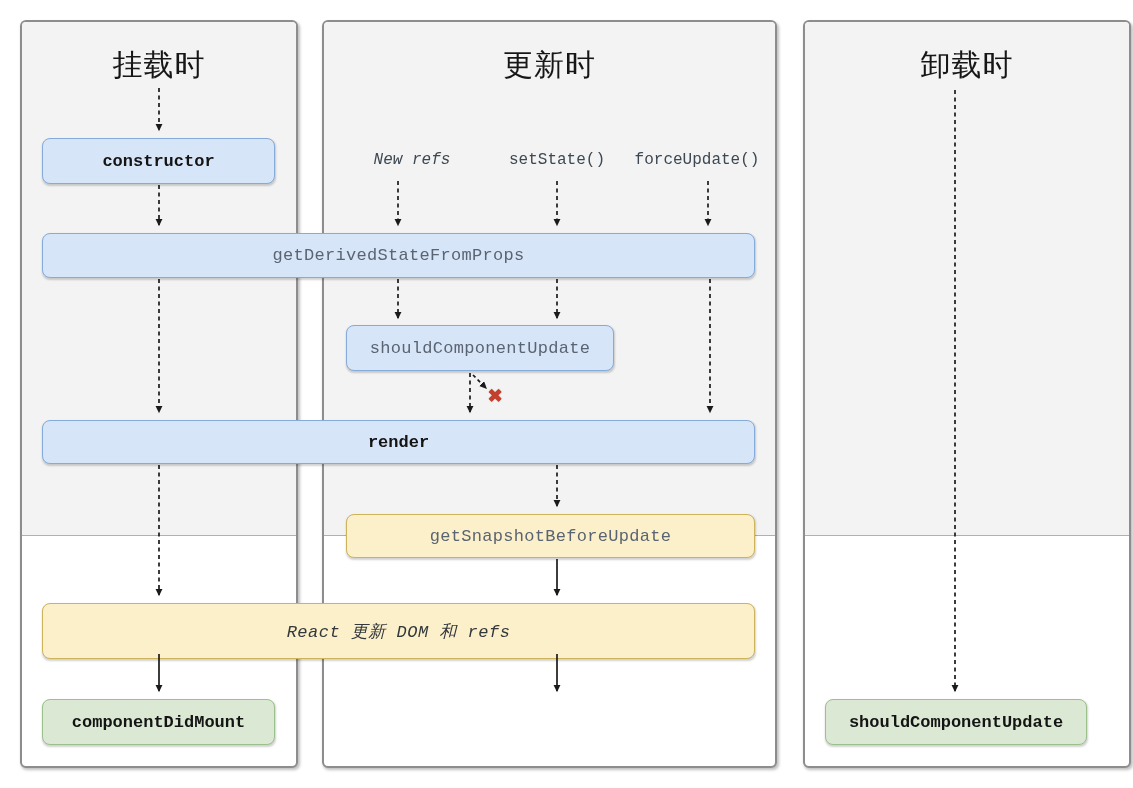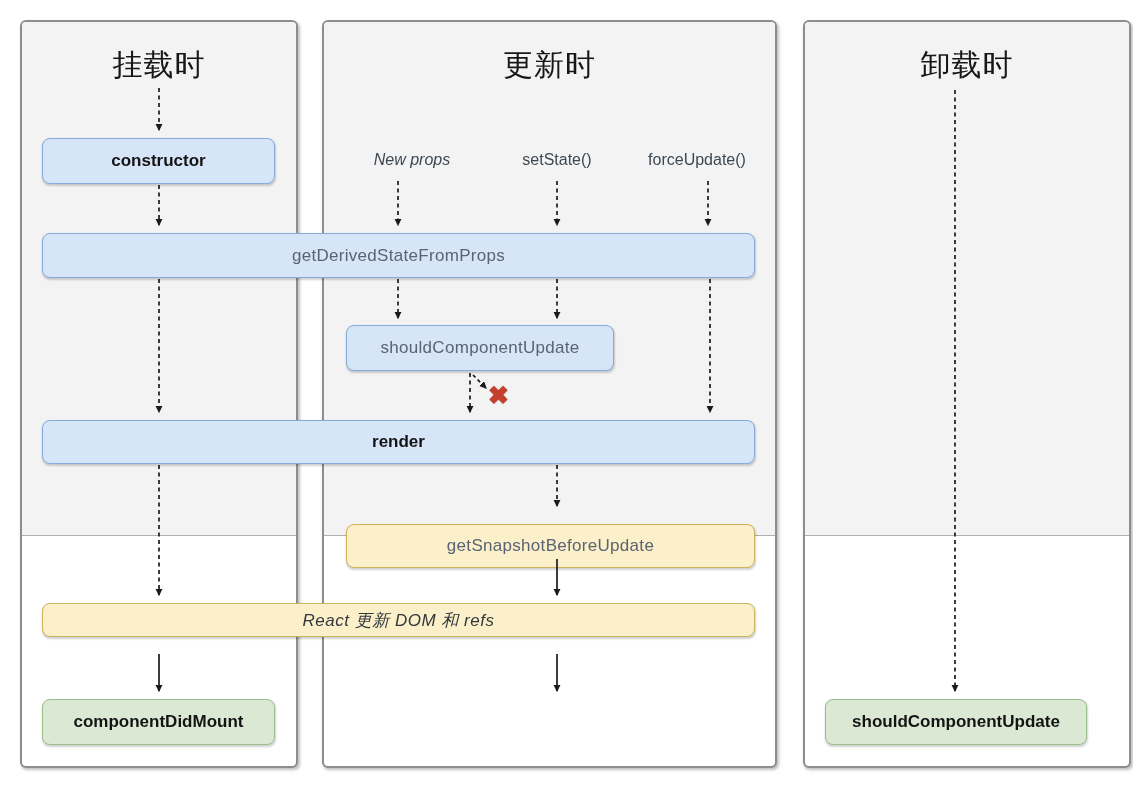--- a/index.html
+++ b/index.html
@@ -1,20 +1,20 @@
 <!DOCTYPE html>
 <html><head>
 <meta charset="utf-8">
 <style>
   html,body{margin:0;padding:0;background:#ffffff;}
   #stage{
     position:relative;
     width:1133px;height:788px;
     background:#ffffff;
-    font-family:Liberation Sans, sans-serif;
+    font-family:Liberation Mono, monospace;
     overflow:hidden;
   }
   .panel{
     position:absolute;top:20px;height:744px;
     background:#ffffff;
     border:2px solid #8d8d8d;
     border-radius:6px;
     box-shadow:1.5px 2px 3px rgba(0,0,0,0.25);
     z-index:1;
   }
@@ -84,35 +84,35 @@
   <div class="panel" style="left:322px;width:451px;">
     <div class="panel-gray"></div>
     <div class="panel-title">更新时</div>
   </div>
 
   <div class="panel" style="left:803px;width:301px;padding-left:23px;">
     <div class="panel-gray"></div>
     <div class="panel-title">卸载时</div>
   </div>
 
-  <div class="trigger italic" style="left:352px;top:151px;width:120px;">New props</div>
+  <div class="trigger italic" style="left:352px;top:151px;width:120px;">New refs</div>
   <div class="trigger" style="left:497px;top:151px;width:120px;">setState()</div>
   <div class="trigger" style="left:632px;top:151px;width:130px;">forceUpdate()</div>
 
   <div class="node blue bold" style="left:42px;top:138px;width:233px;height:46px;">constructor</div>
 
   <div class="node blue light" style="left:42px;top:233px;width:713px;height:45px;">getDerivedStateFromProps</div>
 
   <div class="node blue light" style="left:346px;top:325px;width:268px;height:46px;">shouldComponentUpdate</div>
 
   <div class="node blue bold" style="left:42px;top:420px;width:713px;height:44px;">render</div>
 
-  <div class="node yellow light" style="left:346px;top:514px;width:409px;height:44px;margin-top:10px;">getSnapshotBeforeUpdate</div>
+  <div class="node yellow light" style="left:346px;top:514px;width:409px;height:44px;">getSnapshotBeforeUpdate</div>
 
-  <div class="node yellow cn-italic" style="left:42px;top:603px;width:713px;height:34px;">React 更新 DOM 和 refs</div>
+  <div class="node yellow cn-italic" style="left:42px;top:603px;width:713px;height:56px;">React 更新 DOM 和 refs</div>
 
   <div class="node green bold" style="left:42px;top:699px;width:233px;height:46px;">componentDidMount</div>
 
 
   <div class="node green bold" style="left:825px;top:699px;width:262px;height:46px;">shouldComponentUpdate</div>
 
   <svg id="arrows" viewBox="0 0 1133 788" xmlns="http://www.w3.org/2000/svg">
     <defs>
       <marker id="ah" markerWidth="9" markerHeight="9" refX="6.2" refY="3.5" orient="auto" markerUnits="userSpaceOnUse">
         <path d="M0,0 L7.5,3.5 L0,7 Z" fill="#1a1a1a"></path>

